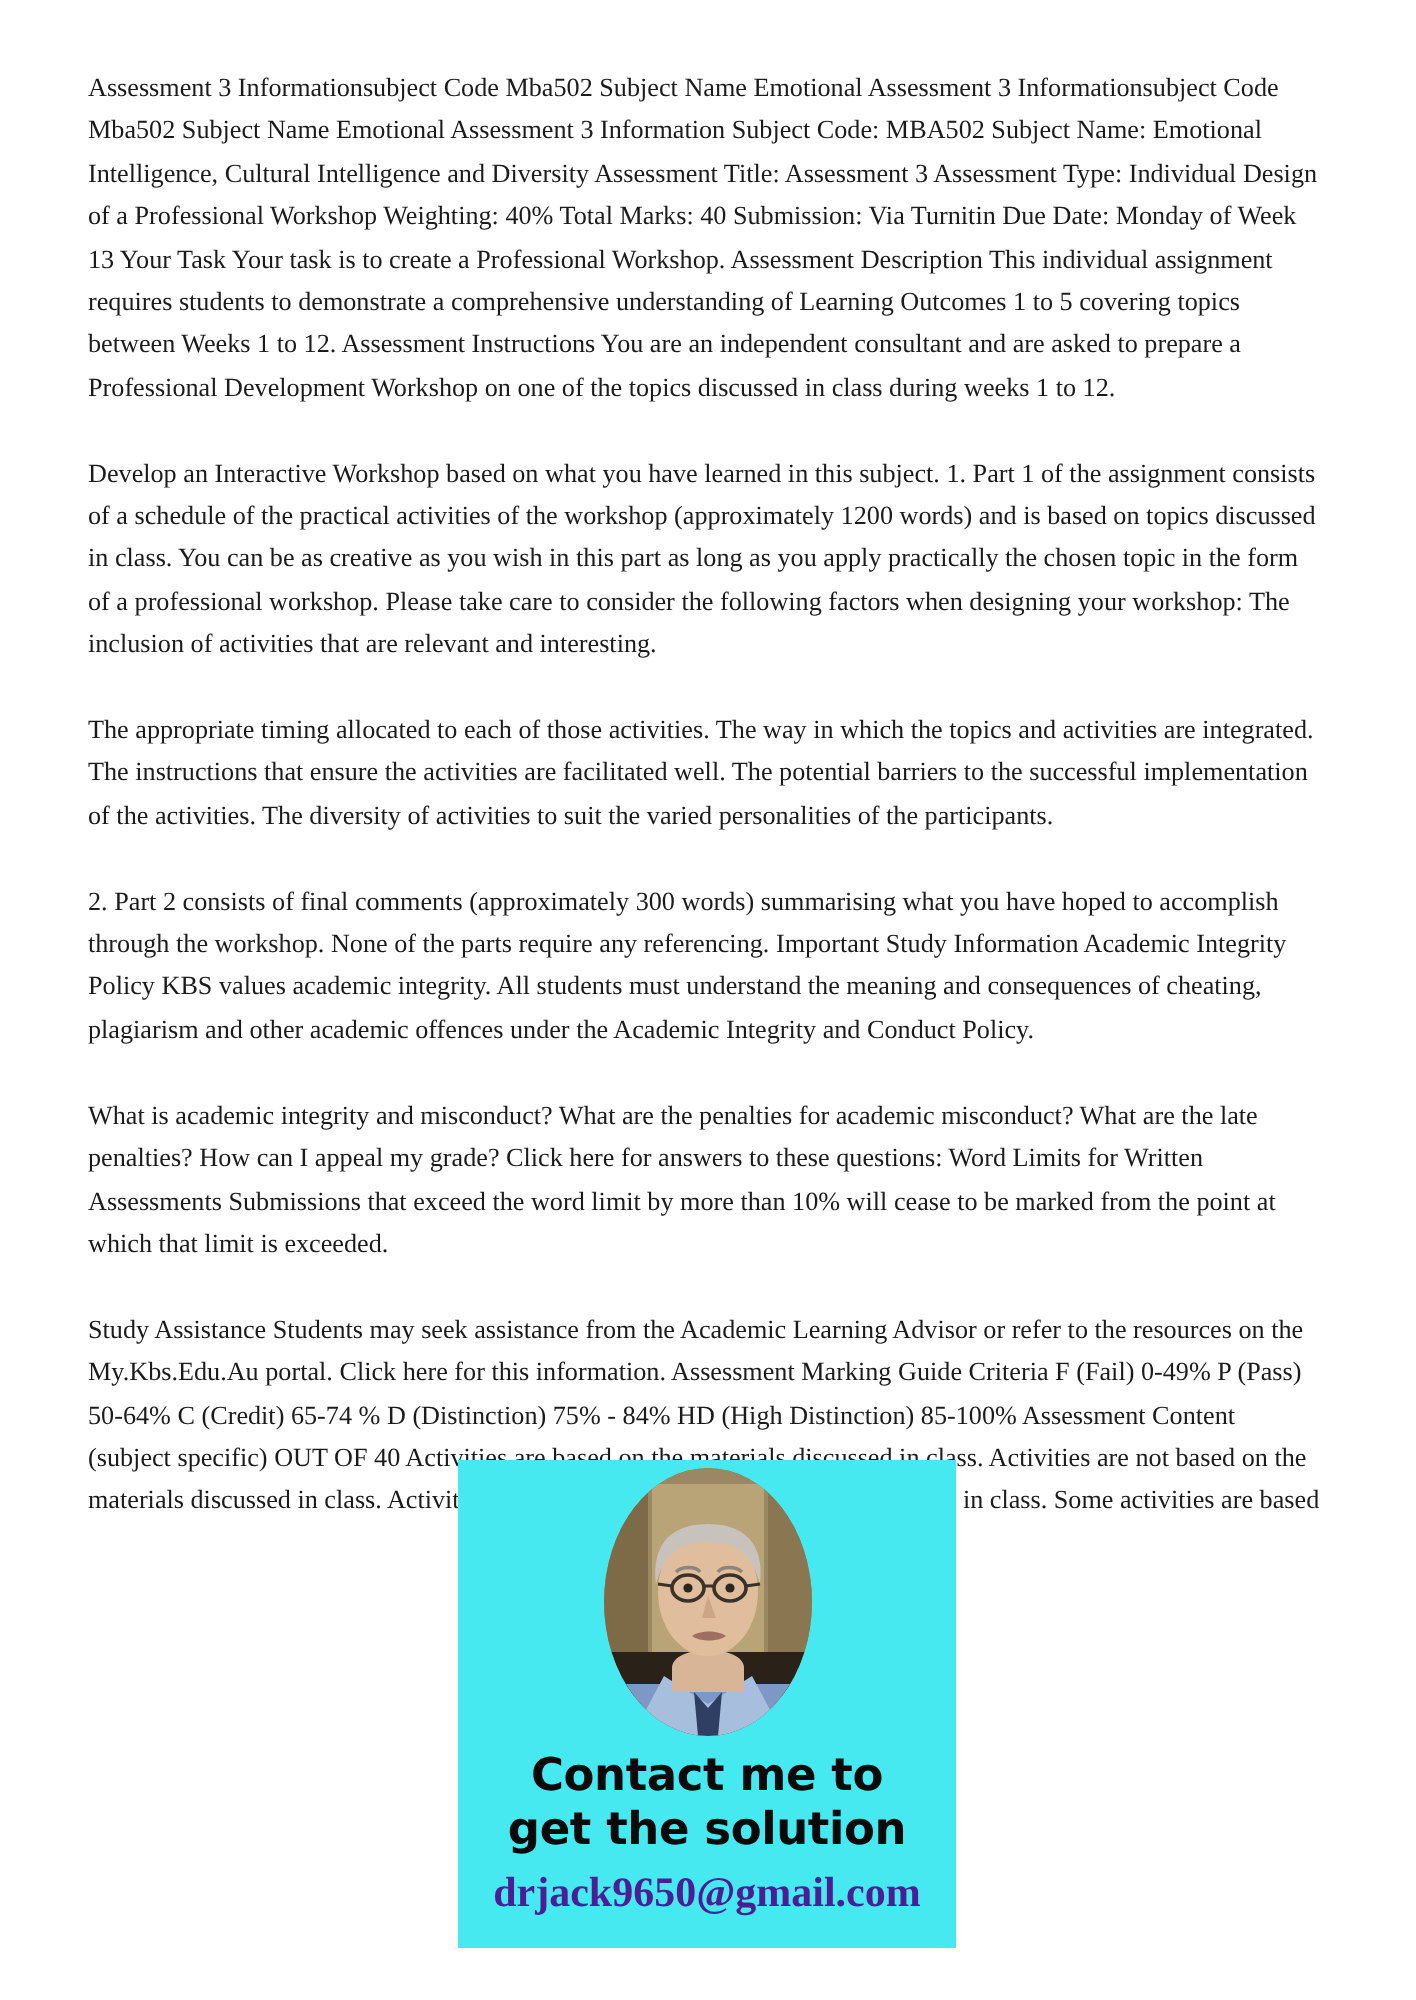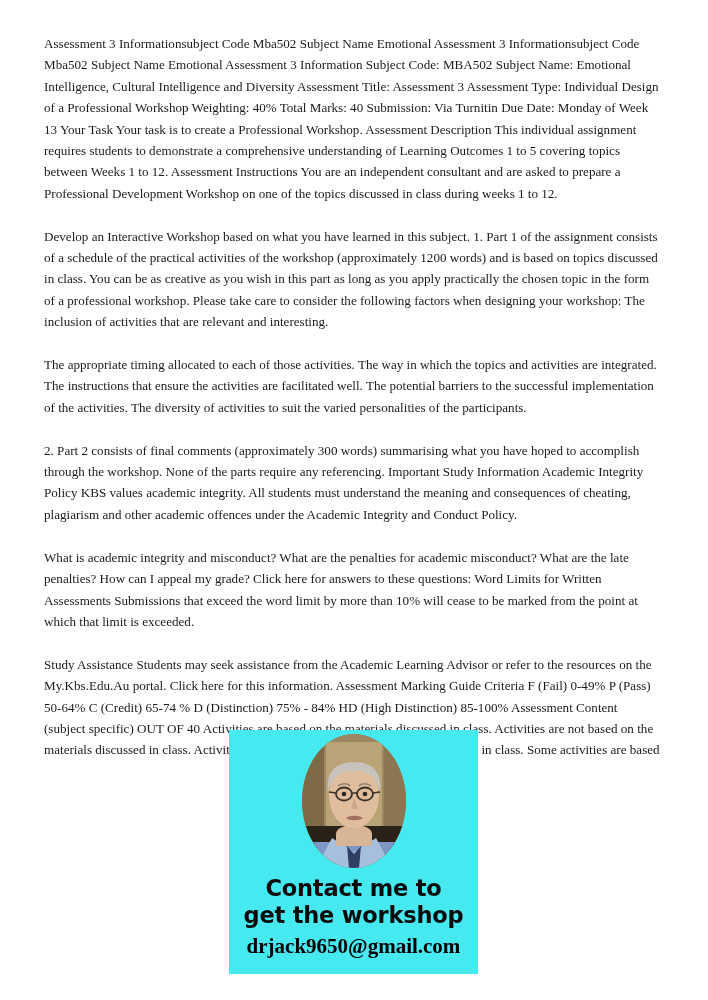--- a/index.html
+++ b/index.html
@@ -69,21 +69,21 @@
     color: #0a0a0a;
     text-align: center;
     letter-spacing: -0.2px;
   }
   #overlay-line1 { margin-top: 7px; }
   .overlay-email {
     font-family: "Liberation Serif", "DejaVu Serif", serif;
     font-weight: bold;
     font-size: 21px;
     line-height: 26px;
-    color: #000000;
+    color: #4c1d95;
     text-align: right;
     margin-top: 4px;
   }
 </style>
 </head>
 <body>
 
 <div id="doc">
   <p class="para">Assessment 3 Informationsubject Code Mba502 Subject Name Emotional Assessment 3 Informationsubject Code Mba502 Subject Name Emotional Assessment 3 Information Subject Code: MBA502 Subject Name: Emotional Intelligence, Cultural Intelligence and Diversity Assessment Title: Assessment 3 Assessment Type: Individual Design of a Professional Workshop Weighting: 40% Total Marks: 40 Submission: Via Turnitin Due Date: Monday of Week 13 Your Task Your task is to create a Professional Workshop. Assessment Description This individual assignment requires students to demonstrate a comprehensive understanding of Learning Outcomes 1 to 5 covering topics between Weeks 1 to 12. Assessment Instructions You are an independent consultant and are asked to prepare a Professional Development Workshop on one of the topics discussed in class during weeks 1 to 12.</p>
   <p class="para">Develop an Interactive Workshop based on what you have learned in this subject. 1. Part 1 of the assignment consists of a schedule of the practical activities of the workshop (approximately 1200 words) and is based on topics discussed in class. You can be as creative as you wish in this part as long as you apply practically the chosen topic in the form of a professional workshop. Please take care to consider the following factors when designing your workshop: The inclusion of activities that are relevant and interesting.</p>
@@ -124,15 +124,15 @@
         <ellipse cx="63" cy="60" rx="2.3" ry="2.3" fill="#2b2620"></ellipse>
         <path d="M36 52 C39 49 46 49 48 52" stroke="#8f8478" stroke-width="1.7" fill="none"></path>
         <path d="M57 52 C59 49 66 49 69 52" stroke="#8f8478" stroke-width="1.7" fill="none"></path>
         <path d="M52 64 L49 75 L56 75 Z" fill="#cda587"></path>
         <path d="M44 84 C48 81 57 81 61 84 C57 87 48 87 44 84 Z" fill="#9e6f60"></path>
       </g>
     </svg>
   </div>
 
   <div id="overlay-line1" class="overlay-heading">Contact me to</div>
-  <div class="overlay-heading">get the workshop</div>
+  <div class="overlay-heading">get the solution</div>
   <div class="overlay-email">drjack9650@gmail.com</div>
 </div>
 
 </body></html>

